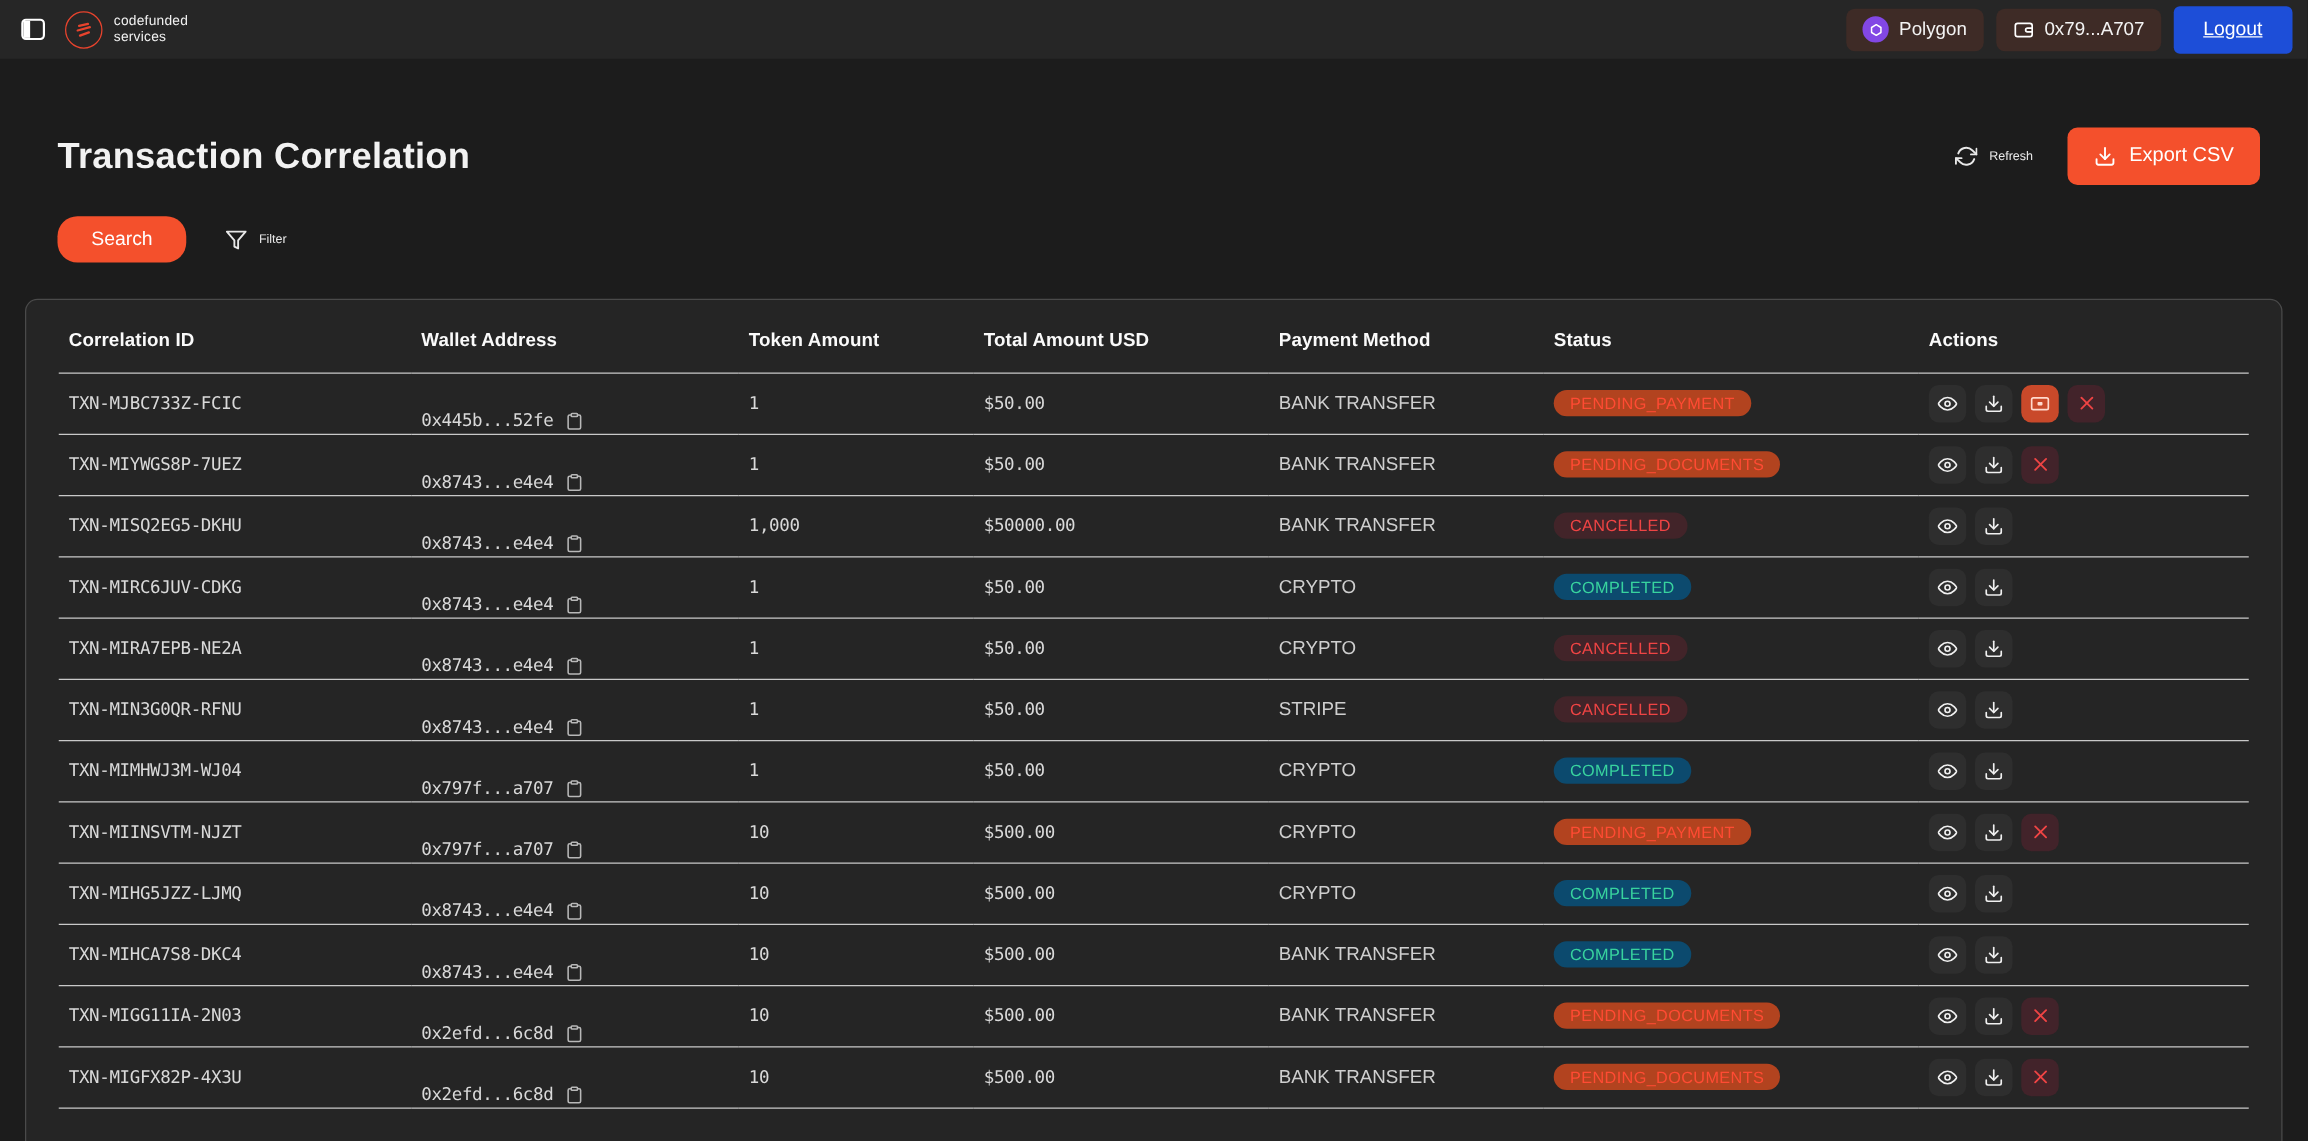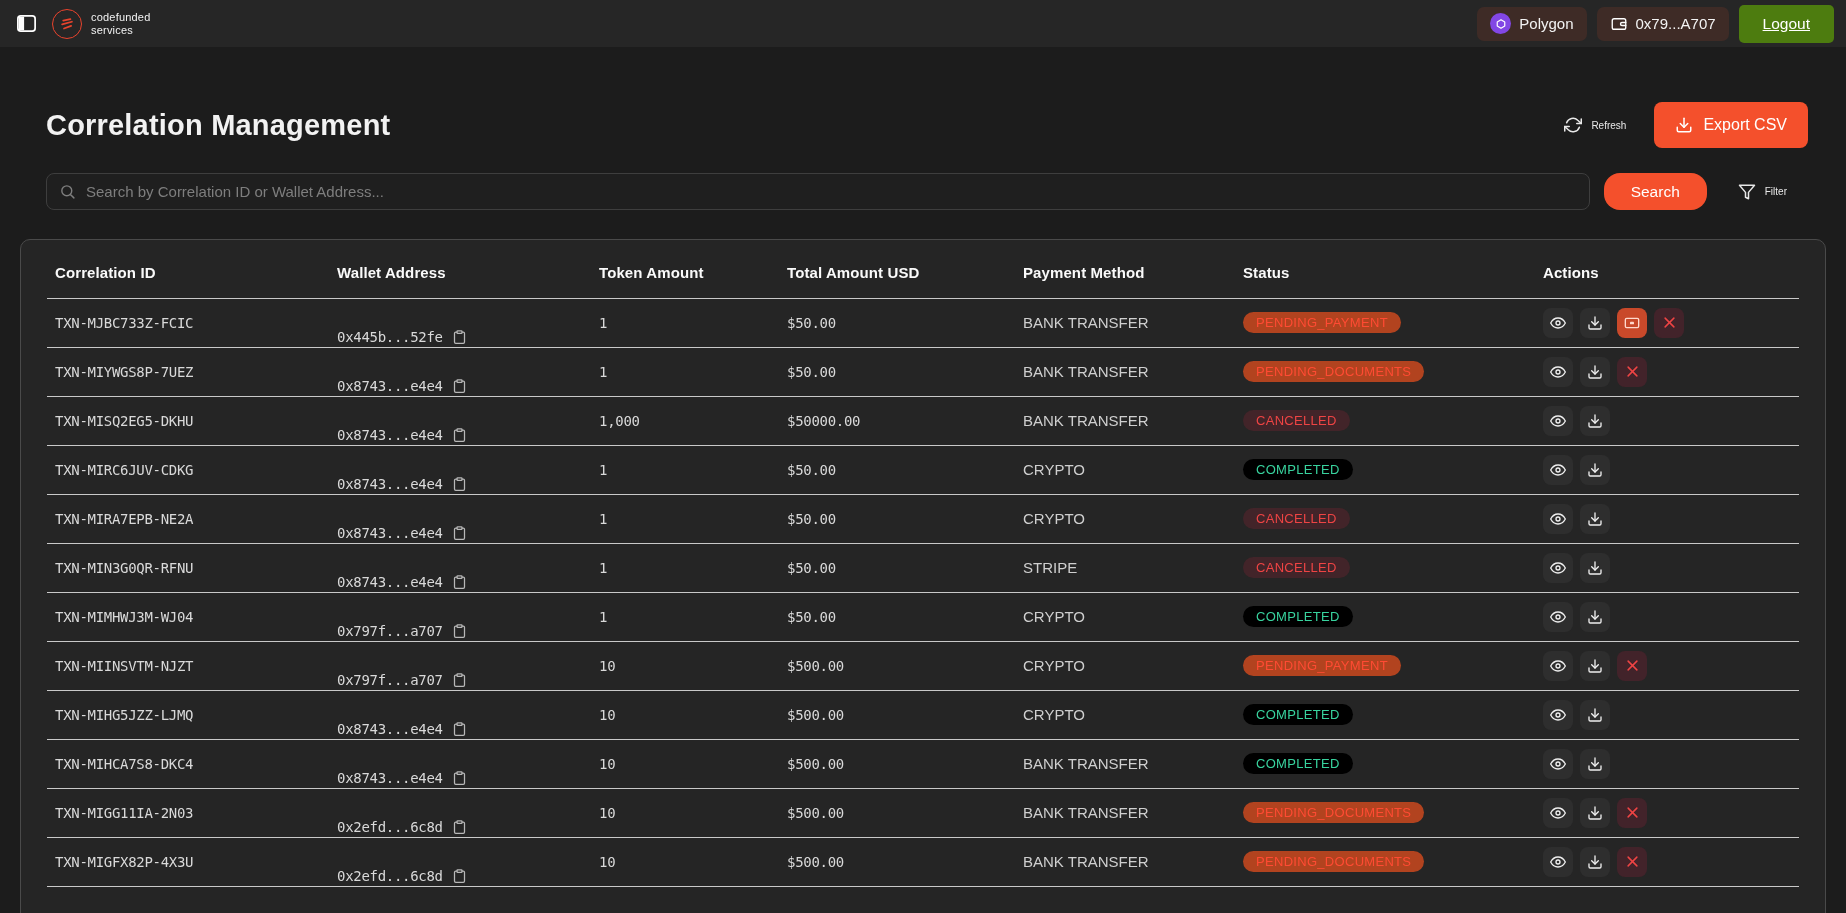--- a/index.html
+++ b/index.html
@@ -27,21 +27,21 @@
   .chip {
     height:34px; background:#3e2b26; border:none; border-radius:7px;
     display:flex; align-items:center; gap:8px; padding:0 13px;
     color:#f3f3f3; font-size:15px; font-family:"Liberation Sans",sans-serif; cursor:pointer;
   }
   .polygon-circle {
     width:21px; height:21px; border-radius:50%; background:#8247e5;
     display:flex; align-items:center; justify-content:center;
   }
   .logout-btn {
-    height:38px; background:#4d7c0f; color:#fff; border:none; border-radius:5px;
+    height:38px; background:#1d4ed8; color:#fff; border:none; border-radius:5px;
     padding:0 24px; font-size:15.5px; cursor:pointer; font-family:"Liberation Sans",sans-serif;text-decoration:underline;
   }
   
   .page-head {
     display:flex; align-items:center; justify-content:space-between;
     padding:55px 38px 0 46px;
   }
   .page-title { font-size:29px; font-weight:700; color:#f2f2f2; letter-spacing:.2px; }
   .head-actions { display:flex; align-items:center; gap:28px; }
   .ghost-btn {
@@ -89,21 +89,21 @@
   }
   td.mono { font-family:"DejaVu Sans Mono", monospace; font-size:14px; color:#d9d9d9; letter-spacing:-0.3px; }
   td.pm { color:#cfcfcf; font-size:15px; }
   .wallet-wrap { display:flex; align-items:flex-start; gap:9px;margin-top:28px; }
   .copy-btn { background:none; border:none; color:#b8b8b8; cursor:pointer; display:flex; align-items:center; padding:0; }
   .badge {
     display:inline-block; border-radius:999px; padding:3px 13px;
     font-size:13px; font-weight:500; letter-spacing:.3px;
   }
   .badge.pending   { background:#b2431f; color:#ff4b33; }
-  .badge.completed { background:#000000; color:#38d39e; }
+  .badge.completed { background:#0c4a6e; color:#38d39e; }
   .badge.cancelled { background:#422429; color:#ef4444; }
   .actions { display:flex; align-items:center; gap:7px; }
   .act {
     width:30px; height:30px; border:none; border-radius:8px; cursor:pointer;
     display:flex; align-items:center; justify-content:center; background:#2e2e2e; color:#f0f0f0;
   }
   .act.pay    { background:#c9492a; color:#ffd9cd; }
   .act.cancel { background:#42232a; color:#ef4444; }
   svg { display:block; }
 </style>
@@ -146,21 +146,21 @@
         <rect x="3" y="5" width="18" height="14" rx="2.5"></rect>
         <path d="M21 10 h-5 a2 2 0 0 0 0 4 h5"></path>
       </svg>
       <span>0x79...A707</span>
     </button>
     <button class="logout-btn">Logout</button>
   </div>
 </header>
 
 <div class="page-head">
-  <h1 class="page-title">Correlation Management</h1>
+  <h1 class="page-title">Transaction Correlation</h1>
   <div class="head-actions">
     <button class="ghost-btn">
       <svg width="18" height="18" viewBox="0 0 24 24" fill="none" stroke="currentColor" stroke-width="2" stroke-linecap="round" stroke-linejoin="round">
         <polyline points="23 4 23 10 17 10"></polyline>
         <polyline points="1 20 1 14 7 14"></polyline>
         <path d="M3.51 9a9 9 0 0 1 14.85-3.36L23 10M1 14l4.64 4.36A9 9 0 0 0 20.49 15"></path>
       </svg>
       <span>Refresh</span>
     </button>
     <button class="primary-btn">
@@ -168,27 +168,20 @@
         <path d="M21 15v4a2 2 0 0 1-2 2H5a2 2 0 0 1-2-2v-4"></path>
         <polyline points="7 10 12 15 17 10"></polyline>
         <line x1="12" y1="3" x2="12" y2="15"></line>
       </svg>
       <span>Export CSV</span>
     </button>
   </div>
 </div>
 
 <div class="search-row">
-  <div class="search-box">
-    <svg width="17" height="17" viewBox="0 0 24 24" fill="none" stroke="#7e7e7e" stroke-width="2" stroke-linecap="round">
-      <circle cx="11" cy="11" r="7"></circle>
-      <line x1="16.5" y1="16.5" x2="21" y2="21"></line>
-    </svg>
-    <input type="text" placeholder="Search by Correlation ID or Wallet Address..." style="">
-  </div>
   <button class="search-btn">Search</button>
   <button class="ghost-btn filter-btn">
     <svg width="18" height="18" viewBox="0 0 24 24" fill="none" stroke="currentColor" stroke-width="2" stroke-linecap="round" stroke-linejoin="round">
       <polygon points="22 3 2 3 10 12.5 10 19 14 21 14 12.5 22 3"></polygon>
     </svg>
     <span>Filter</span>
   </button>
 </div>
 
 <div class="table-card">

